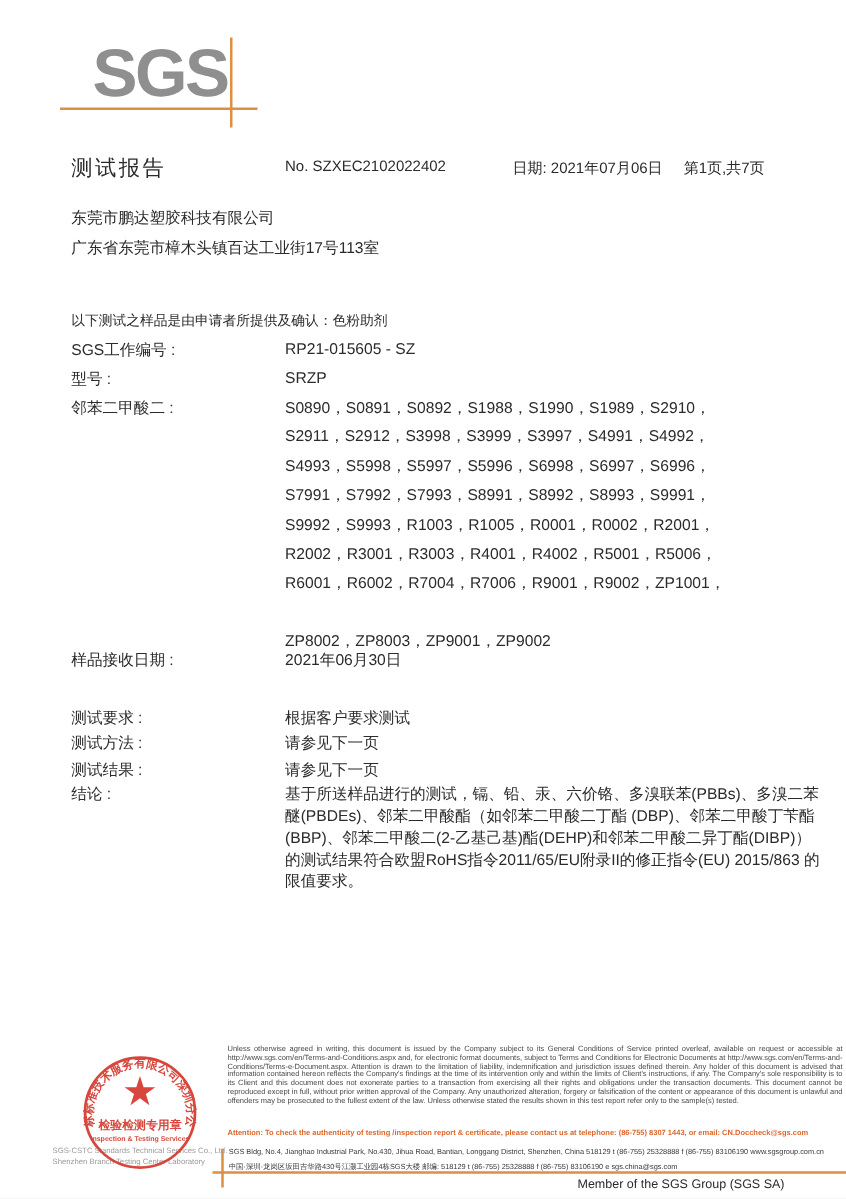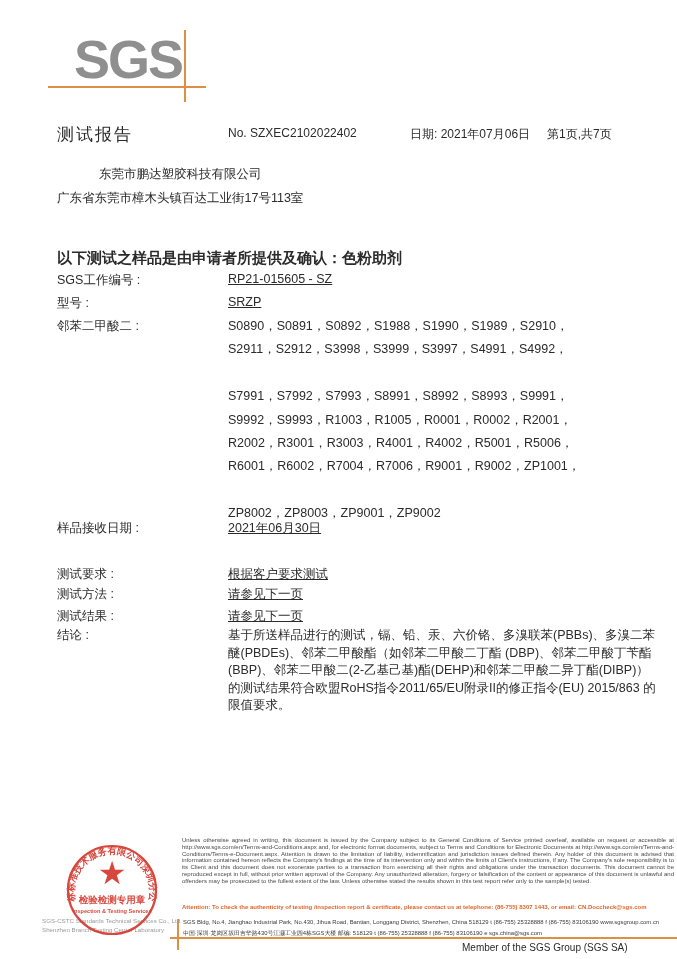--- a/index.html
+++ b/index.html
@@ -18,25 +18,25 @@
   }
   .logo-underline { position:absolute; left:48px; top:86px; width:158px; height:2px; background:#dd8f44; }
   .logo-vline     { position:absolute; left:184px; top:30px; width:2px; height:72px; background:#dd8f44; }
 
   .title-row { position:absolute; top:126px; left:0; width:677px; font-size:12px; }
   .report-title { position:absolute; left:57px; top:-3px; font-size:17px; font-weight:normal; letter-spacing:2px; }
   .report-no   { position:absolute; left:228px; top:0; }
   .report-date { position:absolute; left:410px; top:0; }
   .report-page { position:absolute; left:547px; top:0; }
 
-  .applicant { position:absolute; left:57px; top:162px; font-size:12.5px; line-height:24px;text-align:center; }
+  .applicant { position:absolute; left:57px; top:162px; font-size:12.5px; line-height:24px; }
 
-  .intro { position:absolute; left:57px; top:249px; font-size:15px;font-weight:bold; }
+  .intro { position:absolute; left:57px; top:249px; font-size:11px; }
 
-  .frow { position:absolute; left:57px; font-size:12.5px; white-space:nowrap;text-decoration:underline; }
+  .frow { position:absolute; left:57px; font-size:12.5px; white-space:nowrap; }
   .frow .lab { display:inline-block; width:171px; vertical-align:top; }
   .vline { position:absolute; left:228px; font-size:12.5px; white-space:nowrap; }
 
   .conclusion-text {
     position:absolute; left:228px; top:627px; width:432px;
     font-size:12.5px; line-height:17.5px; white-space:normal;
   }
 
   
   .legal {
@@ -86,20 +86,21 @@
   </div>
   <div class="frow" style="top:295px">
     <span class="lab">型号 :</span><span>SRZP</span>
   </div>
 
   <div class="frow" style="top:318px">
     <span class="lab">邻苯二甲酸二 :</span>
   </div>
   <div class="vline" style="top:318px">S0890，S0891，S0892，S1988，S1990，S1989，S2910，</div>
   <div class="vline" style="top:341.4px">S2911，S2912，S3998，S3999，S3997，S4991，S4992，</div>
+  <div class="vline" style="top:364.8px">S4993，S5998，S5997，S5996，S6998，S6997，S6996，</div>
   <div class="vline" style="top:388.2px">S7991，S7992，S7993，S8991，S8992，S8993，S9991，</div>
   <div class="vline" style="top:411.6px">S9992，S9993，R1003，R1005，R0001，R0002，R2001，</div>
   <div class="vline" style="top:435px">R2002，R3001，R3003，R4001，R4002，R5001，R5006，</div>
   <div class="vline" style="top:458.4px">R6001，R6002，R7004，R7006，R9001，R9002，ZP1001，</div>
   <div class="vline" style="top:505.2px">ZP8002，ZP8003，ZP9001，ZP9002</div>
 
   <div class="frow" style="top:520px">
     <span class="lab">样品接收日期 :</span><span>2021年06月30日</span>
   </div>
   <div class="frow" style="top:586px">

